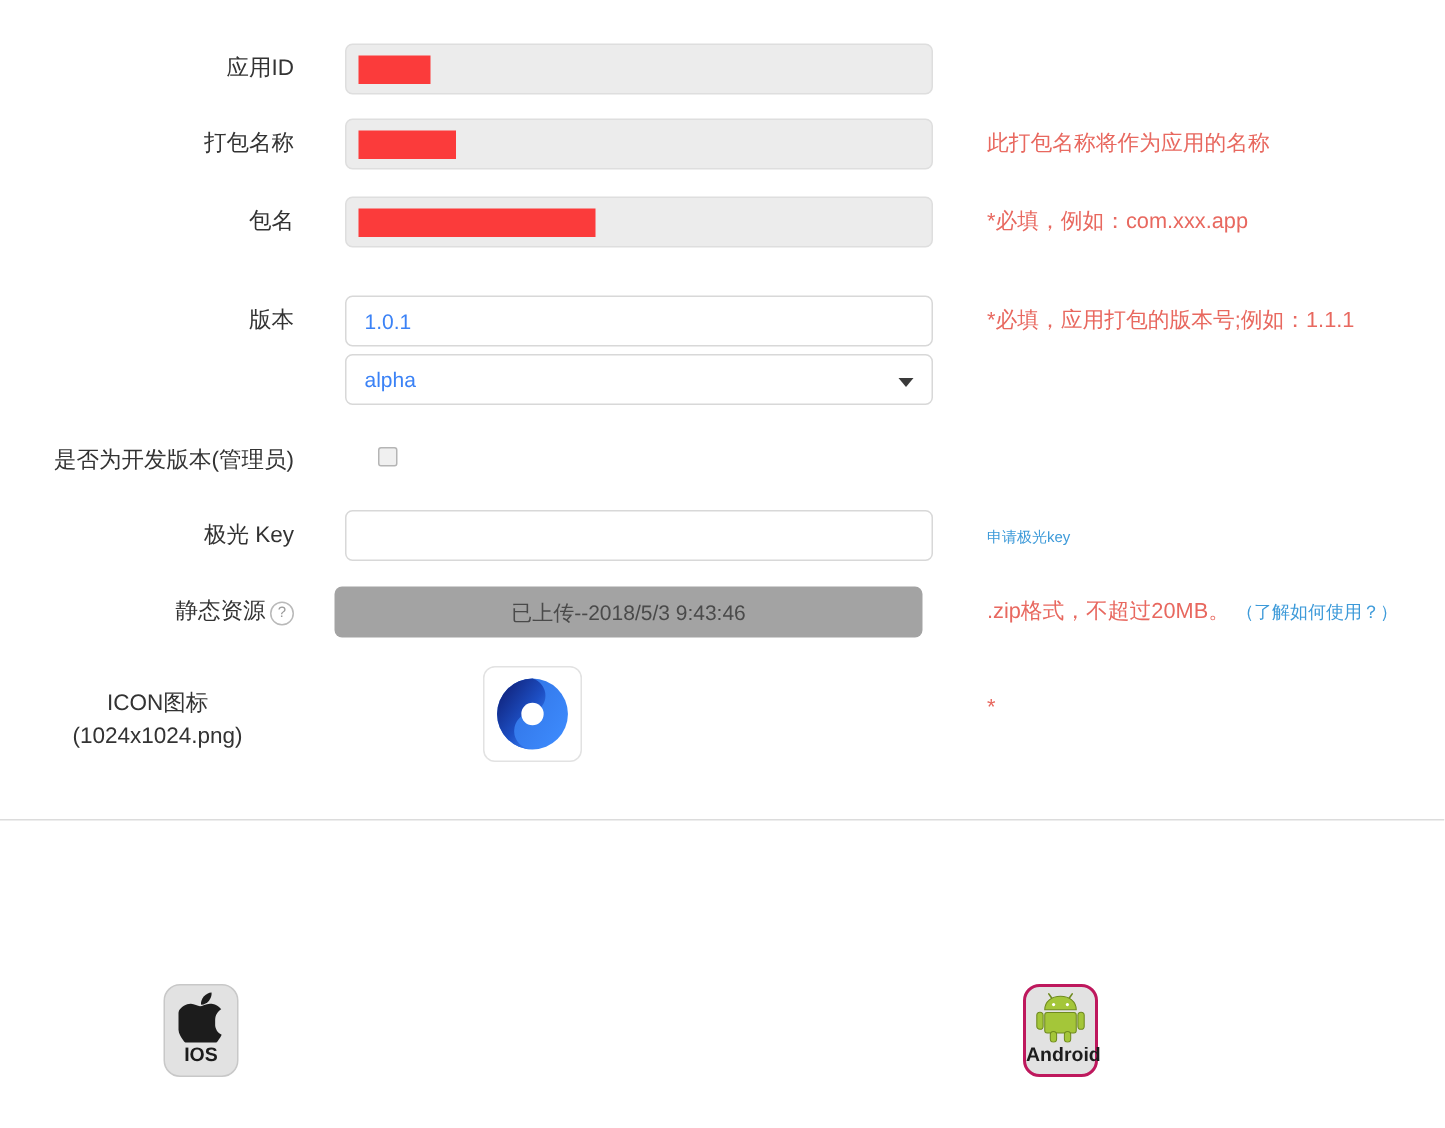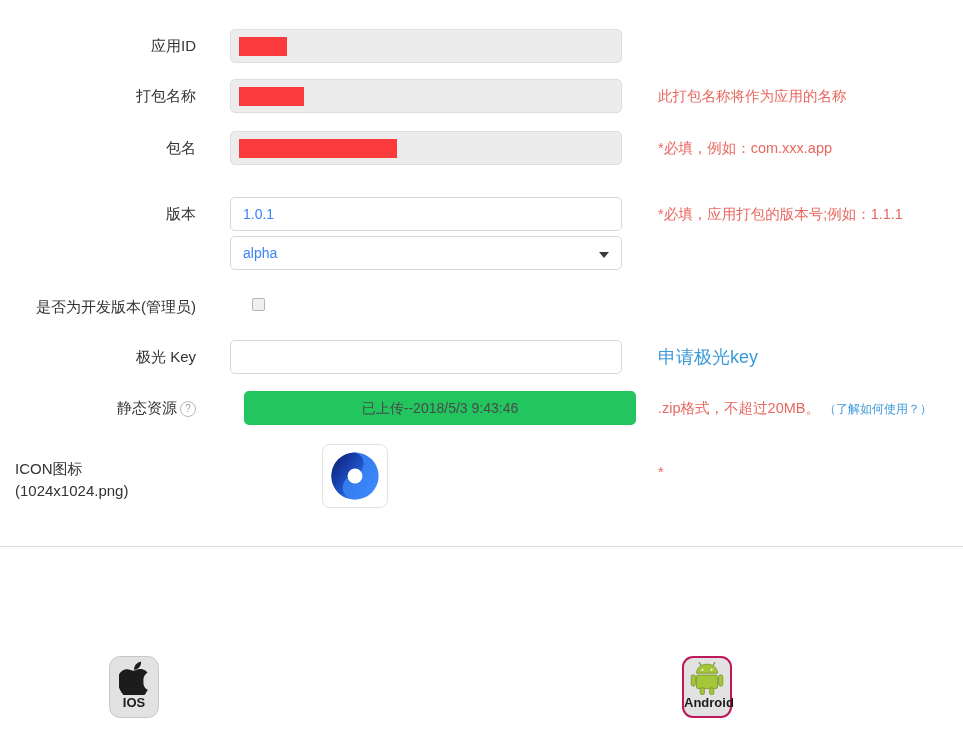--- a/index.html
+++ b/index.html
@@ -39,25 +39,24 @@
     font-size: 15px;
     color: #333333;
     line-height: 34px;
     white-space: nowrap;
   }
 
   .lbl-two {
     position: absolute;
     left: 0;
     width: 210px;
-    text-align: left;
+    text-align: center;
     font-size: 15px;
     color: #333333;
     line-height: 22px;
-    padding-left: 15px;
   }
 
   .field {
     position: absolute;
     left: 230px;
     width: 392px;
     height: 34px;
     box-sizing: border-box;
     border: 1px solid #d8d8d8;
     border-radius: 5px;
@@ -99,25 +98,25 @@
     width: 13px;
     height: 13px;
     box-sizing: border-box;
     border: 1px solid #b5b5b5;
     background: #f0f0f0;
     border-radius: 2px;
   }
 
   .upload-btn {
     position: absolute;
-    left: 244px;
+    left: 223px;
     width: 392px;
     height: 34px;
     box-sizing: border-box;
-    background: #22c55e;
+    background: #a3a3a3;
     border: none;
     border-radius: 5px;
     font-size: 14px;
     color: #4a4a4a;
     line-height: 34px;
     text-align: center;
     font-family: inherit;
     padding: 0;
   }
 
@@ -126,21 +125,21 @@
     left: 658px;
     font-size: 14.5px;
     color: #e8685f;
     line-height: 34px;
     white-space: nowrap;
   }
 
   .link {
     color: #3d9ad9;
     text-decoration: none;
-    font-size: 18px;
+    font-size: 10px;
     margin-top: 44px;
   }
 
   .link-sm {
     font-size: 12px;
     color: #3d9ad9;
     text-decoration: none;
   }
 
   .help-icon {

